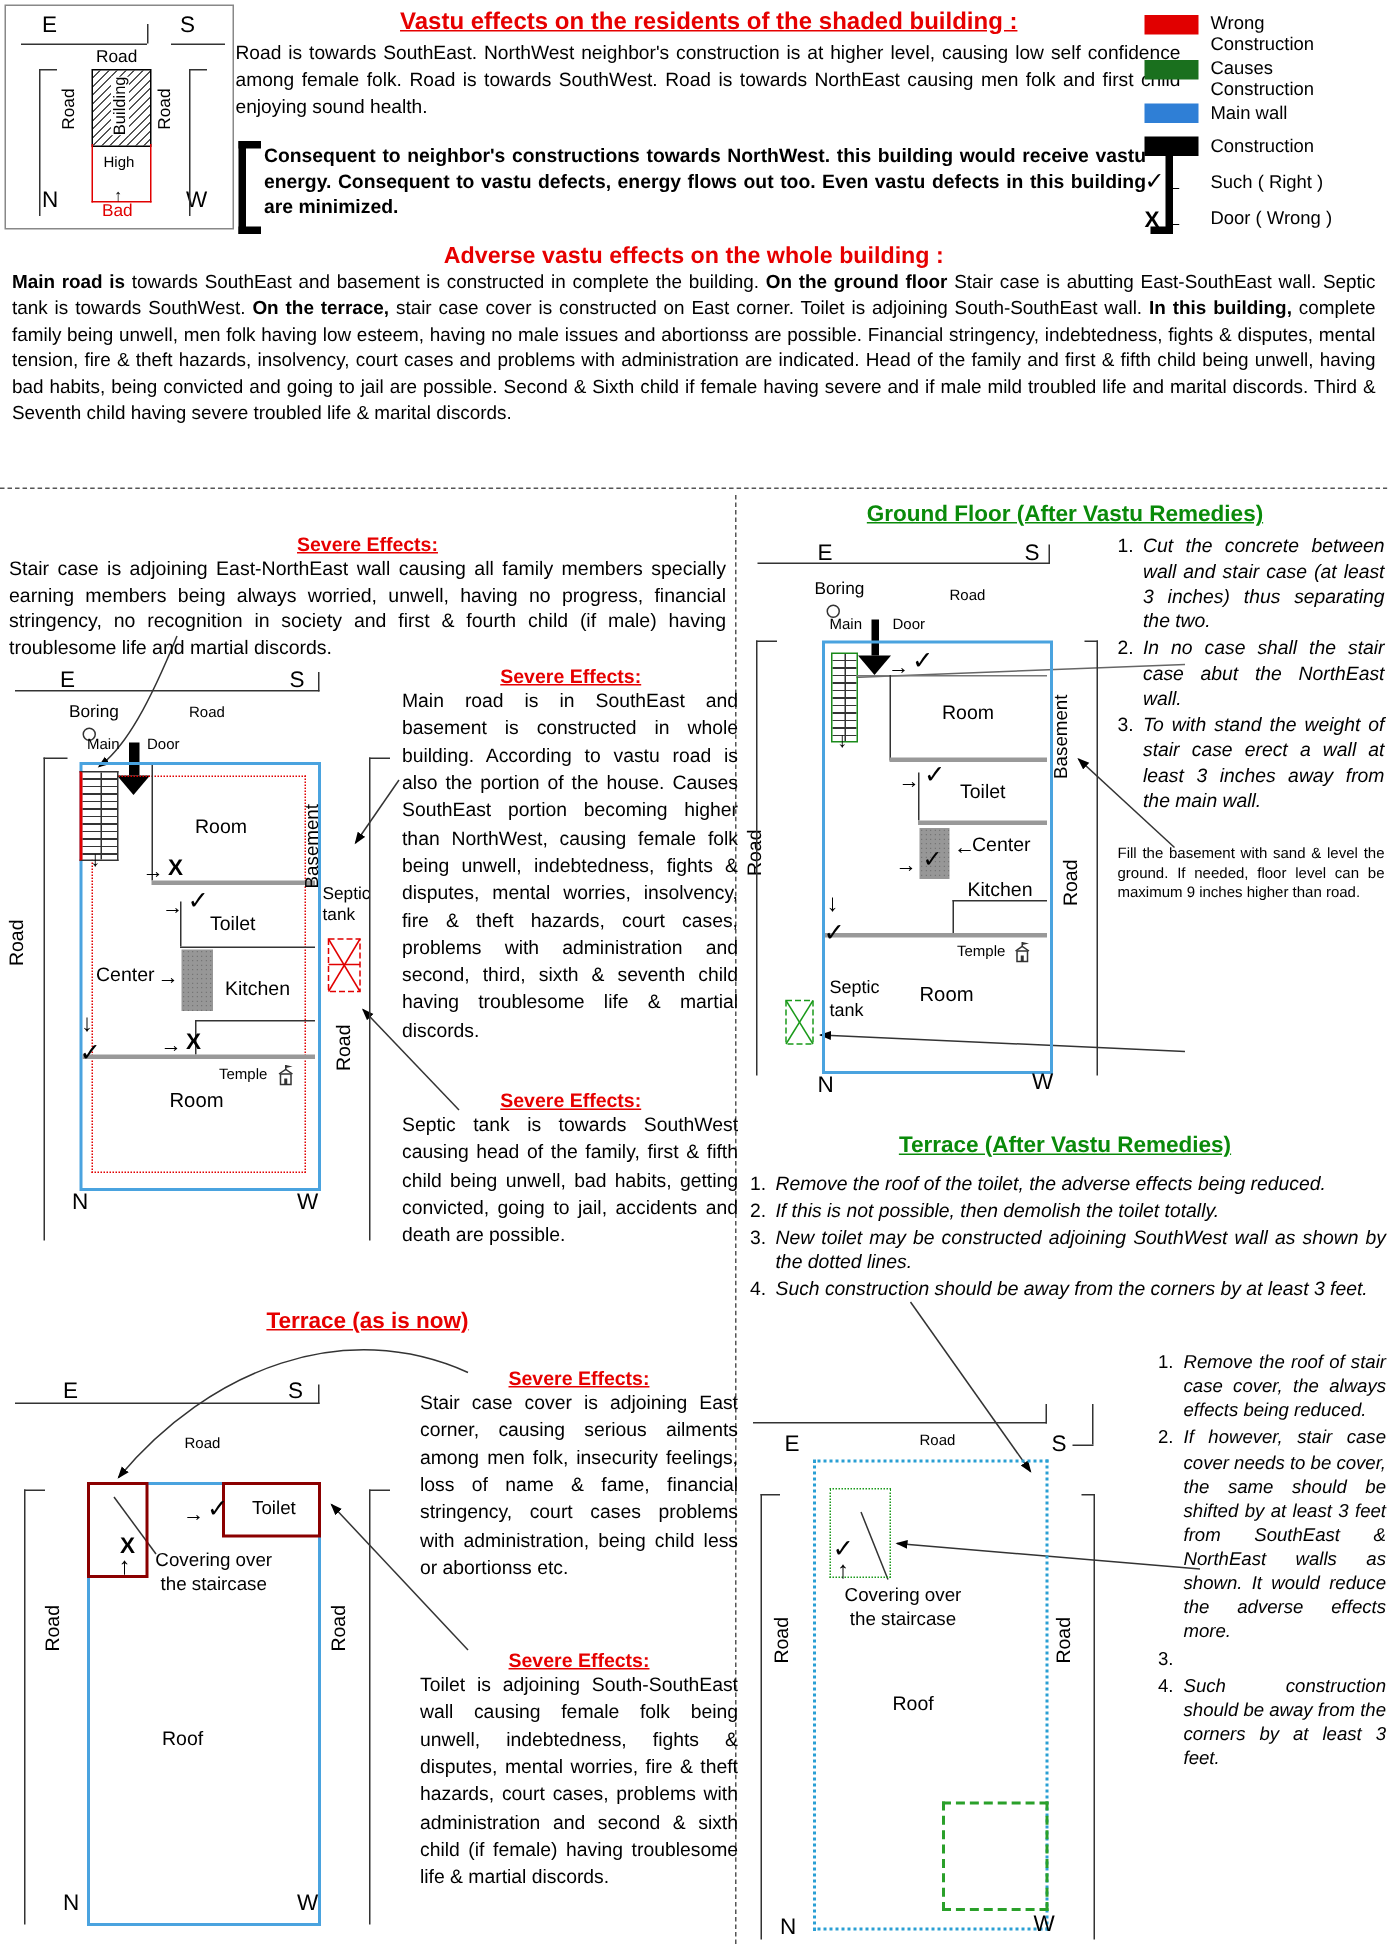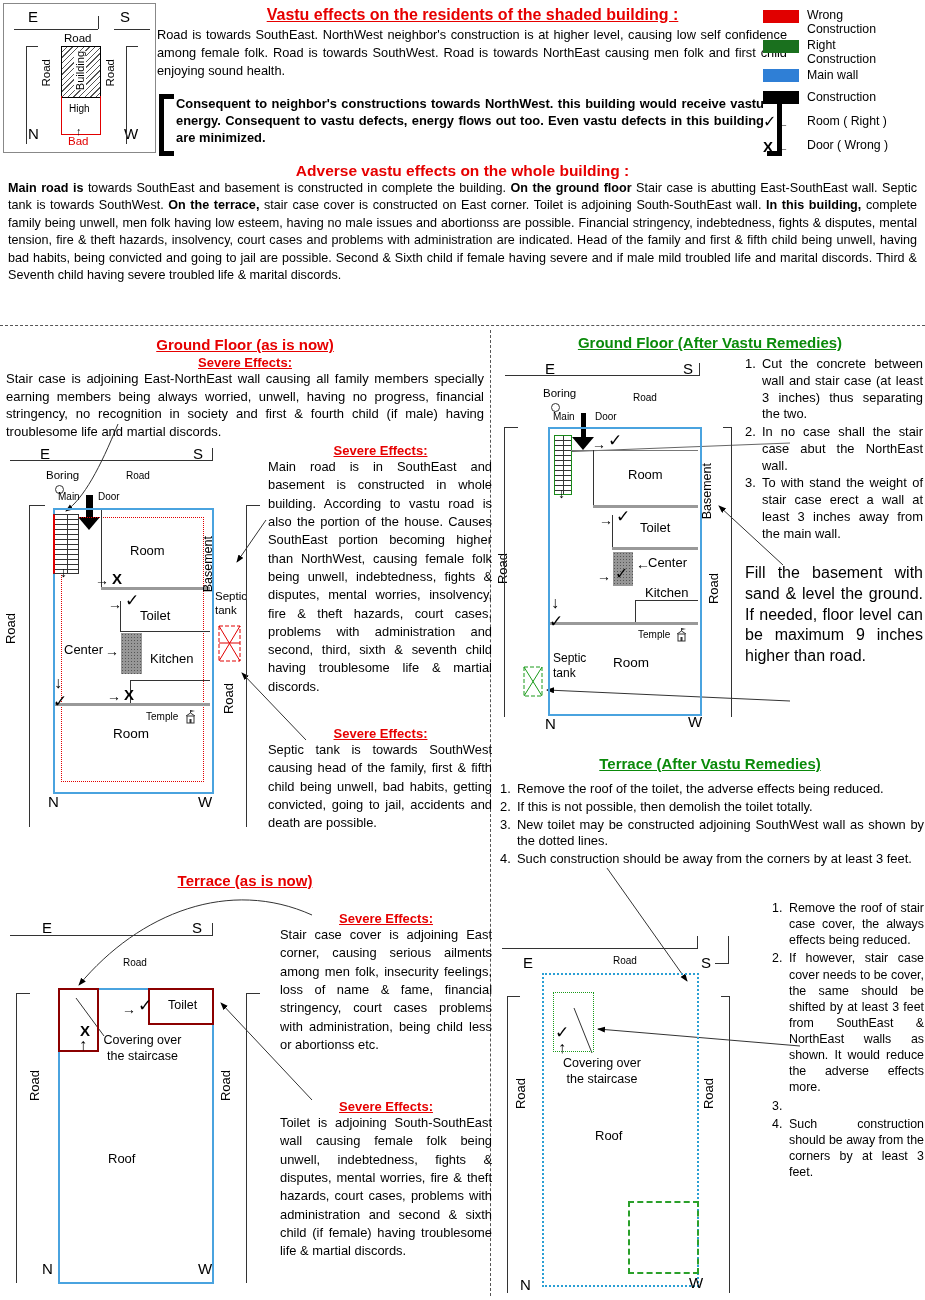--- a/index.html
+++ b/index.html
@@ -27,21 +27,21 @@
            background-image:radial-gradient(#555 22%,transparent 23%);background-size:3px 3px;}
   .shaft{position:absolute;background:#000;}
   .ahead{position:absolute;width:0;height:0;border-left:11px solid transparent;border-right:11px solid transparent;border-top:13px solid #000;}
   .overlay{position:absolute;left:0;top:0;z-index:0;}
   .z{z-index:1;}
   .mini-hatch{position:absolute;border:1px solid #000;background:repeating-linear-gradient(135deg,#fff 0 3px,#555 3px 4px);}
   .sw{position:absolute;width:36px;height:13px;}
   .leglbl{position:absolute;font-size:12.3px;line-height:1.15;}
   .numrow{display:flex;margin:0 0 1px 0;}
   .numrow .n{flex:0 0 17px;}
-  .numrow .t{flex:1;}
+  .numrow .t{flex:1;font-style:italic;}
 </style>
 </head>
 <body>
 
 <div id="page">
 
   <svg class="overlay" width="925" height="1300">
     <defs>
       <marker id="ah" markerWidth="9" markerHeight="8" refX="7" refY="3" orient="auto">
         <path d="M0,0 L8,3 L0,6 z" fill="#000"></path>
@@ -89,40 +89,39 @@
   <div class="abs z jtext" style="left:157px;top:26px;width:630px;font-size:12.8px;line-height:1.4;">Road is towards SouthEast. NorthWest neighbor's construction is at higher level, causing low self confidence among female folk. Road is towards SouthWest. Road is towards NorthEast causing men folk and first child enjoying sound health.</div>
   <div class="abs z ctr redh u" style="left:160px;top:6px;width:625px;font-size:16px;">Vastu effects on the residents of the shaded building :</div>
   <div class="abs z" style="left:159px;top:94px;width:10px;height:52px;border:5px solid #000;border-right:none;"></div>
   <div class="abs z" style="left:767px;top:94px;width:10px;height:52px;border:5px solid #000;border-left:none;"></div>
   <div class="abs z jtext" style="left:176px;top:96px;width:588px;font-weight:bold;font-size:12.9px;line-height:1.3;">Consequent to neighbor's constructions towards NorthWest. this building would receive vastu energy. Consequent to vastu defects, energy flows out too. Even vastu defects in this building are minimized.</div>
 
   <div class="abs z" style="left:763px;top:6px;width:137px;height:152px;">
     <div class="sw" style="left: 0px; top: 4px; background: rgb(225, 0, 0);"></div>
     <span class="leglbl" style="left:44px;top:2px;width:90px;">Wrong Construction</span>
     <div class="sw" style="left: 0px; top: 34px; background: rgb(26, 112, 30);"></div>
-    <span class="leglbl" style="left:44px;top:32px;width:90px;">Right Construction</span>
+    <span class="leglbl" style="left:44px;top:32px;width:90px;">Causes Construction</span>
     <div class="sw" style="left: 0px; top: 63px; background: rgb(47, 127, 214);"></div>
     <span class="leglbl" style="left:44px;top:62px;width:90px;">Main wall</span>
     <div class="sw" style="left: 0px; top: 85px; background: rgb(0, 0, 0);"></div>
     <span class="leglbl" style="left:44px;top:84px;width:90px;">Construction</span>
     <span class="chk" style="left:0;top:108px;font-size:16px;">✓</span>
     <span class="arr" style="left:12px;top:110px;">←</span>
-    <span class="leglbl" style="left:44px;top:108px;width:92px;">Room ( Right )</span>
+    <span class="leglbl" style="left:44px;top:108px;width:92px;">Such ( Right )</span>
     <span class="chk" style="left:0;top:133px;font-size:15px;">X</span>
     <span class="arr" style="left:12px;top:134px;">←</span>
     <span class="leglbl" style="left:44px;top:132px;width:92px;">Door ( Wrong )</span>
   </div>
 
   <div class="abs z ctr redh" style="left:0;top:162px;width:925px;font-size:15.5px;">Adverse vastu effects on the whole building :</div>
   <p class="abs z jtext" style="left:8px;top:180px;width:909px;margin:0;line-height:1.38;"><b>Main road is </b><span>towards SouthEast and basement is constructed in complete the building. </span><b>On the ground floor </b><span>Stair case is abutting East-SouthEast wall. Septic tank is towards SouthWest. </span><b>On the terrace, </b><span>stair case cover is constructed on East corner. Toilet is adjoining South-SouthEast wall. </span><b>In this building, </b><span>complete family being unwell, men folk having low esteem, having no male issues and abortionss are possible. Financial stringency, indebtedness, fights &amp; disputes, mental tension, fire &amp; theft hazards, insolvency, court cases and problems with administration are indicated. Head of the family and first &amp; fifth child being unwell, having bad habits, being convicted and going to jail are possible. Second &amp; Sixth child if female having severe and if male mild troubled life and marital discords. Third &amp; Seventh child having severe troubled life &amp; marital discords.</span></p>
 
   <div class="abs" style="left:0;top:325px;width:925px;border-top:1px dashed #555;"></div>
   <div class="abs" style="left:490px;top:330px;height:966px;border-left:1px dashed #555;"></div>
 
-  <div class="abs z ctr redh u" style="left:55px;top:336px;width:380px;font-size:15px;">Ground Floor (as is now)</div>
   <div class="abs z ctr redh u" style="left:100px;top:355px;width:290px;font-size:13px;">Severe Effects:</div>
   <div class="abs z jtext" style="left:6px;top:370px;width:478px;font-size:13px;">Stair case is adjoining East-NorthEast wall causing all family members specially earning members being always worried, unwell, having no progress, financial stringency, no recognition in society and first &amp; fourth child (if male)  having troublesome life and martial discords.</div>
 
   <div class="abs z ctr redh u" style="left:268px;top:443px;width:225px;font-size:13px;">Severe Effects:</div>
   <div class="abs z jtext" style="left:268px;top:458px;width:224px;font-size:12.9px;line-height:1.42;">Main road is in SouthEast and basement is constructed in whole building. According to vastu road is also the portion of the house. Causes SouthEast portion becoming higher than NorthWest, causing female folk being unwell, indebtedness, fights &amp; disputes, mental worries, insolvency, fire &amp; theft hazards, court cases, problems with administration and second, third, sixth &amp; seventh child having troublesome life &amp; martial discords.</div>
   <div class="abs z ctr redh u" style="left:268px;top:726px;width:225px;font-size:13px;">Severe Effects:</div>
   <div class="abs z jtext" style="left:268px;top:741px;width:224px;font-size:12.9px;line-height:1.42;">Septic tank is towards SouthWest causing head of the family, first &amp; fifth child being unwell, bad habits, getting convicted, going to jail, accidents and death are possible.</div>
 
   <div class="abs" style="left:0;top:443px;width:262px;height:400px;">
     <div class="hl" style="left:10px;top:17px;width:203px;"></div>
@@ -199,21 +198,21 @@
       </div>
     <div class="numrow">
         <span class="n">2.</span>
         <span class="t">In no case shall the stair case abut the NorthEast wall.</span>
       </div>
     <div class="numrow">
         <span class="n">3.</span>
         <span class="t">To with stand the weight of stair case erect a wall at least 3 inches away from the main wall.</span>
       </div>
   </div>
-  <div class="abs z jtext" style="left:745px;top:563px;width:178px;font-size:16px;line-height:1.3;">Fill the basement with sand &amp; level the ground. If needed, floor level can be maximum 9 inches higher than road.</div>
+  <div class="abs z jtext" style="left:745px;top:563px;width:178px;font-size:10px;line-height:1.3;">Fill the basement with sand &amp; level the ground. If needed, floor level can be maximum 9 inches higher than road.</div>
 
   <div class="abs" style="left:495px;top:355px;width:245px;height:380px;">
     <div class="hl" style="left:10px;top:20px;width:195px;"></div>
     <div class="vl" style="left:204px;top:8px;height:13px;"></div>
     <span class="lbl big" style="left:50px;top:5px;">E</span>
     <span class="lbl big" style="left:188px;top:5px;">S</span>
     <span class="lbl" style="left:48px;top:32px;font-size:11.5px;">Boring</span>
     <div class="abs" style="left:56px;top:48px;width:7px;height:7px;border:1px solid #333;border-radius:50%;"></div>
     <span class="lbl" style="left:138px;top:37px;">Road</span>
     <span class="lbl" style="left:58px;top:56px;">Main</span>

